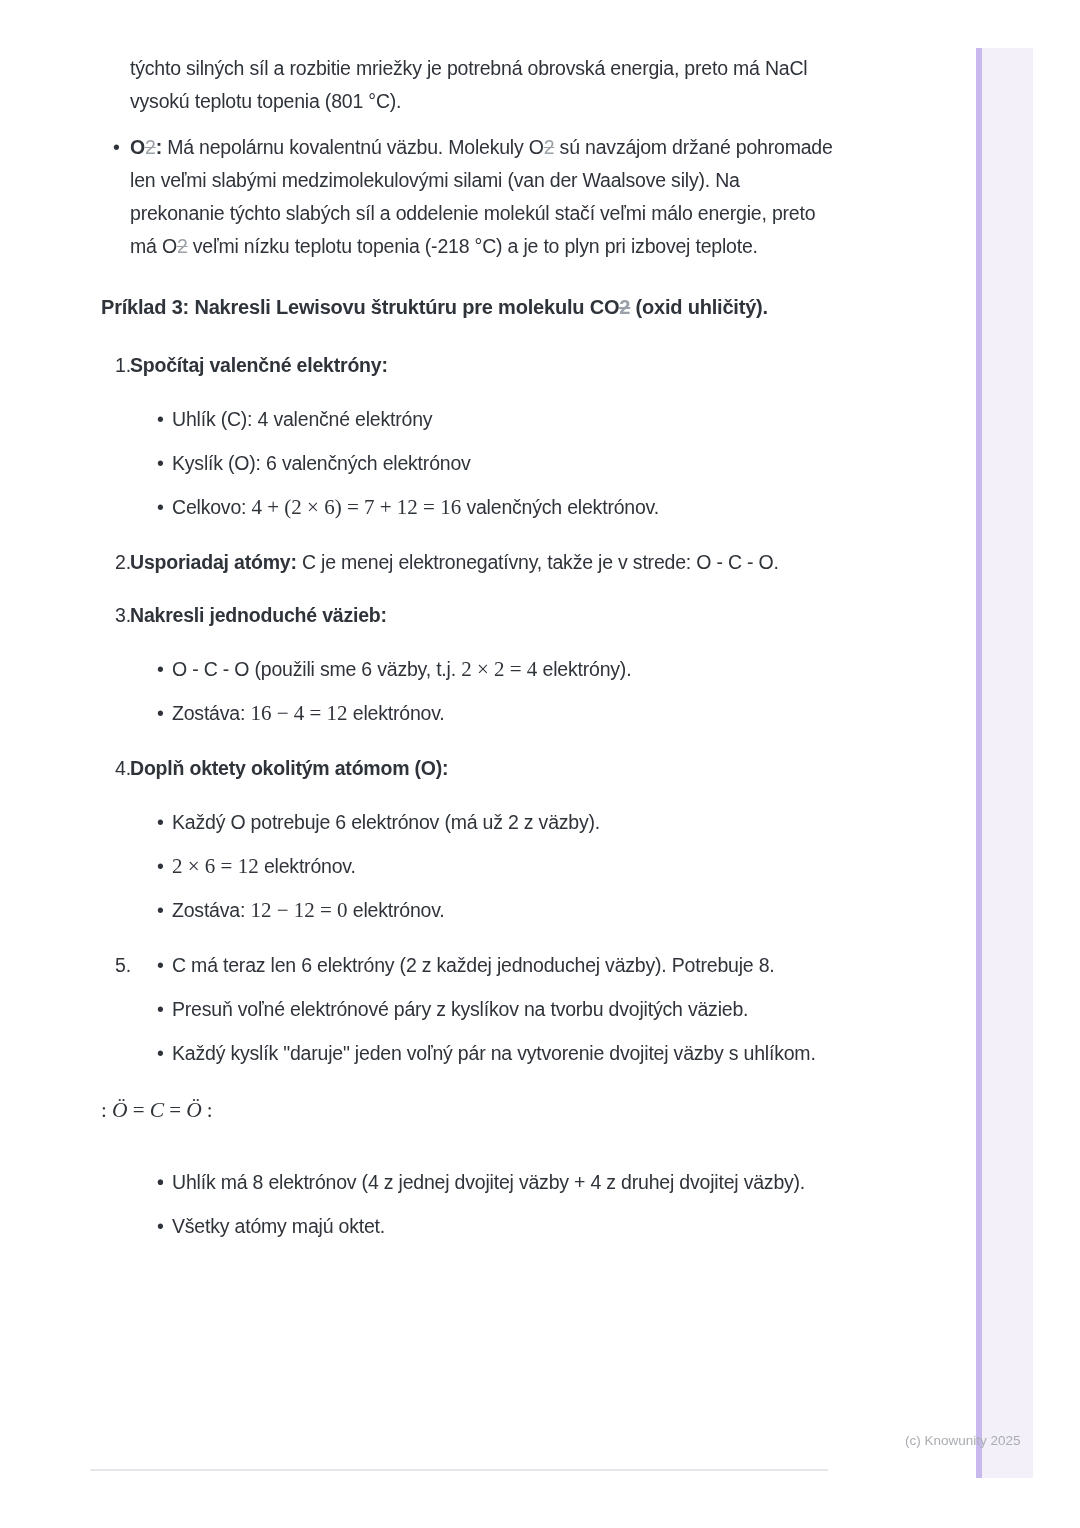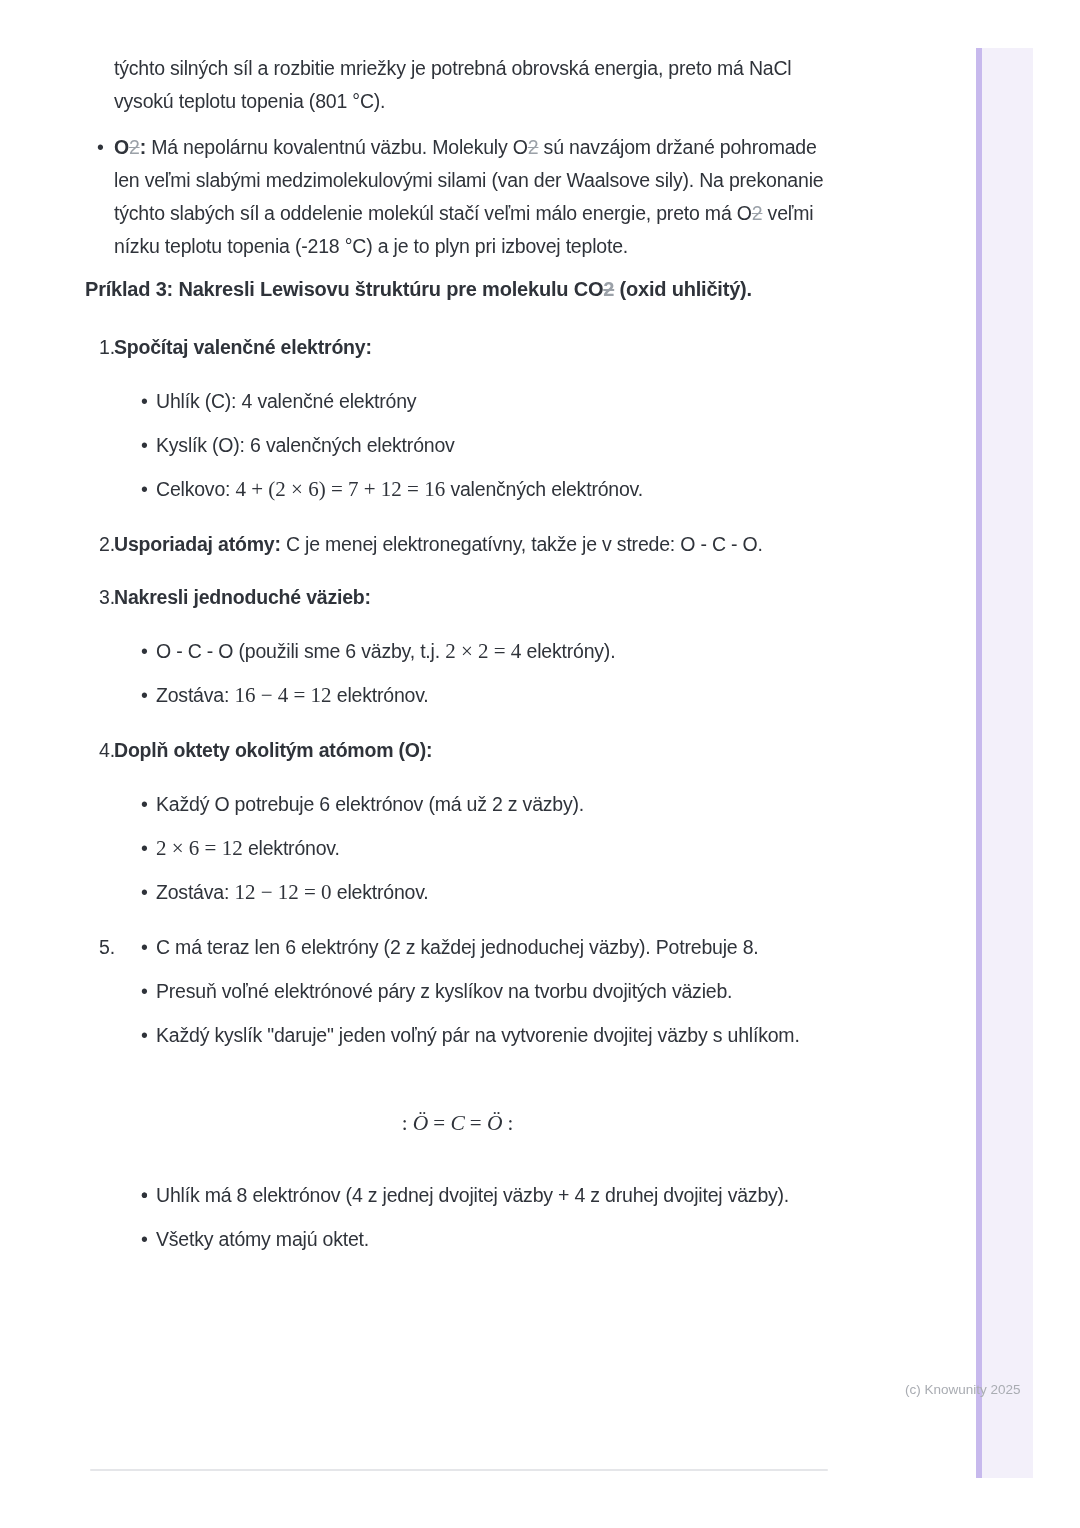--- a/index.html
+++ b/index.html
@@ -7,51 +7,51 @@
     --divider:#e5e6e9; --panel-bg:#f3f0fa; --panel-border:#c7b9ed;
   }
   * { box-sizing:border-box; }
   html,body { margin:0; padding:0; }
   body {
     width:1080px; height:1528px; position:relative; overflow:hidden;
     background:#ffffff; color:var(--text);
     font-family:"Liberation Sans", sans-serif;
     font-size:19.5px; line-height:33px; letter-spacing:-0.2px;
   }
-  #doc { position:absolute; top:52px; left:0; right:0; z-index:2; }
+  #doc { position:absolute; top:52px; left:16px; right:0; z-index:2; }
   .blk { position:relative; margin:0; padding-right:242px; }
   .cont   { padding-left:114px; }
   .bullet { padding-left:114px; margin-top:13px; }
   .bullet > .marker { position:absolute; left:97px; top:0; }
-  .heading { padding-left:85px; margin-top:10px; font-weight:700; font-size:20px; }
+  .heading { padding-left:85px; margin-top:28px; font-weight:700; font-size:20px; }
   .step { padding-left:114px; margin-top:22px; }
   .step > .num { position:absolute; left:99px; top:0; font-weight:400; }
   .heading + .step { margin-top:25px; }
   .step + .step { margin-top:20px; }
   .sub { padding-left:156px; margin-top:11px; }
   .sub > .marker { position:absolute; left:141px; top:0; }
   .step + .sub { margin-top:21px; }
   .sub + .step { margin-top:22px; }
   .formula {
-    margin-left:85px; margin-top:55px; width:745px; padding-right:0;
-    text-align:center; font-family:"Liberation Serif", serif;
+    margin-left:85px; margin-top:24px; width:745px; padding-right:0;
+    text-align:left; font-family:"Liberation Serif", serif;
     font-size:21.5px;
   }
   .formula + .sub { margin-top:39px; }
   .seg-plain { }
   .seg-bold { font-weight:700; }
   .seg-strike { color:var(--muted-strike); text-decoration:line-through; }
   .seg-math { font-family:"Liberation Serif", serif; font-size:21px; letter-spacing:0; }
   .seg-mathit { font-style:italic; }
   .divider {
     position:absolute; top:1469px; left:90px; width:738px; height:2px;
     background:var(--divider); border-radius:1px; z-index:1;
   }
   .watermark {
-    position:absolute; top:1381px; left:905px; z-index:3;
+    position:absolute; top:1432px; left:905px; z-index:3;
     font-size:13.5px; line-height:18px; letter-spacing:0; color:var(--watermark);
   }
   .next-page {
     position:absolute; top:48px; left:976px; width:57px; height:1430px;
     background:var(--panel-bg); border-left:6px solid var(--panel-border); z-index:1;
   }
 </style>
 </head>
 <body>
 

